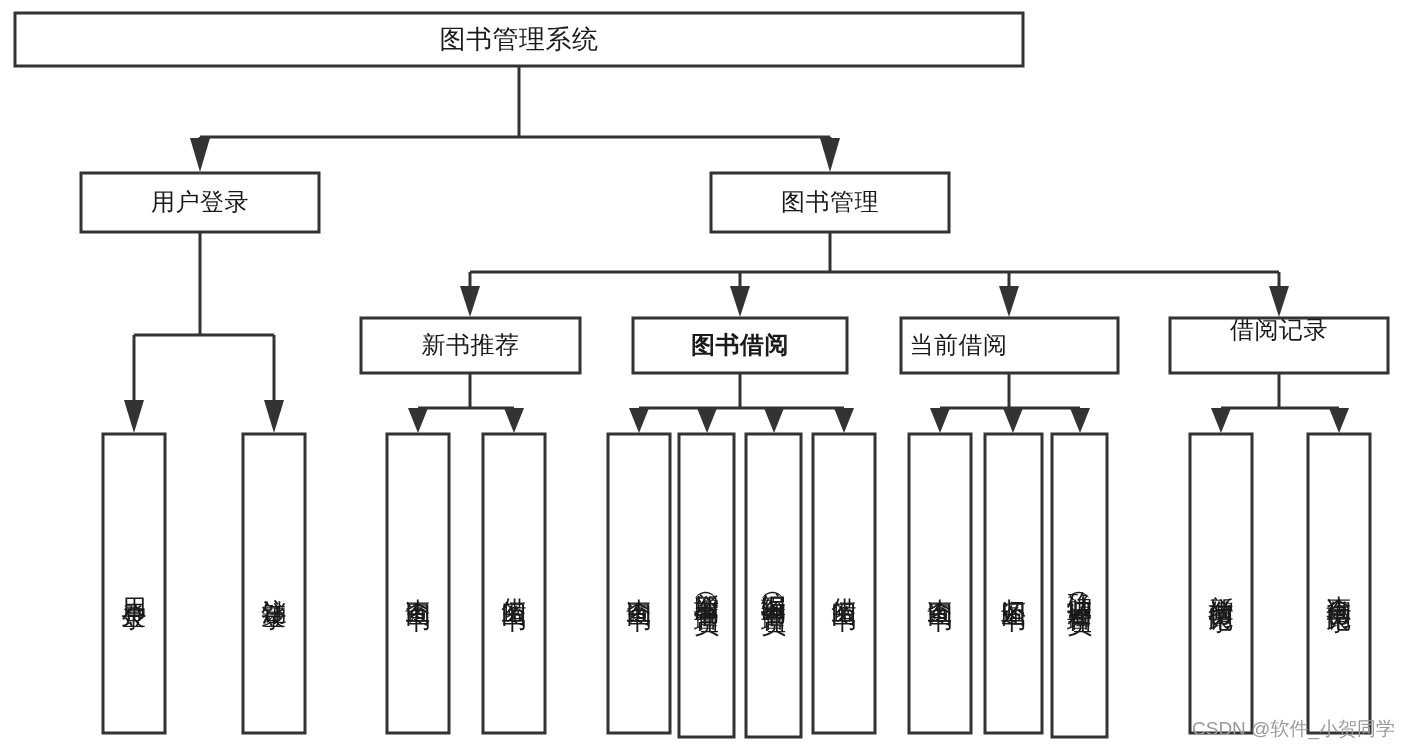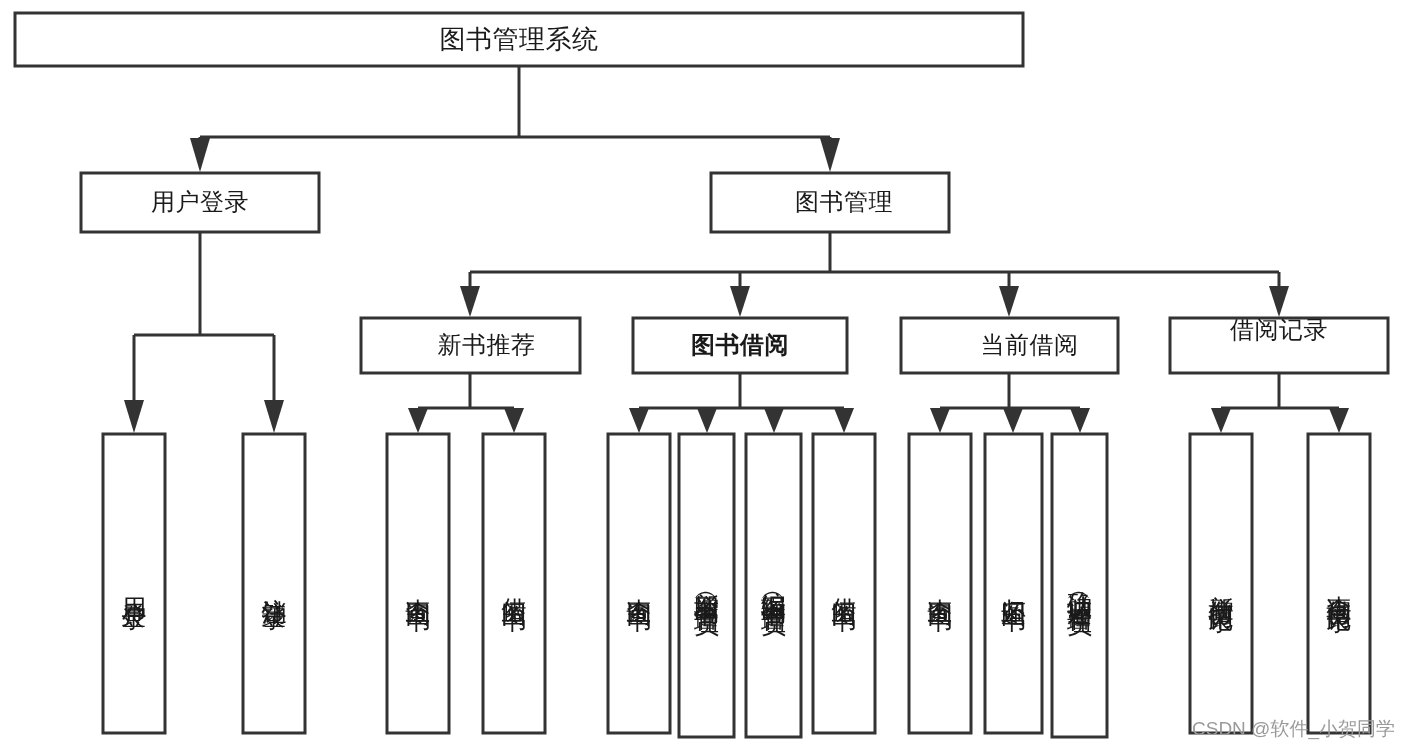--- a/index.html
+++ b/index.html
@@ -141,27 +141,27 @@
       <path class="edge-line" d="M1221,408 L1339,408"></path>
       <polygon class="arrow-head" points="1211,408 1231,408 1221,433"></polygon>
       <polygon class="arrow-head" points="1329,408 1349,408 1339,433"></polygon>
     </g>
   </svg>
 
   <div class="node-label horizontal" id="root-title" style="left:15px;top:13px;width:1008px;height:53px;">图书管理系统</div>
 
   <div class="node-label horizontal" style="left:81px;top:173px;width:238px;height:59px;">用户登录</div>
 
-  <div class="node-label horizontal" style="left:711px;top:173px;width:238px;height:59px;margin-left:14px;">图书管理</div>
+  <div class="node-label horizontal" style="left:711px;top:173px;width:238px;height:59px;">图书管理</div>
 
-  <div class="node-label horizontal" style="left:361px;top:318px;width:219px;height:55px;margin-left:16px;">新书推荐</div>
+  <div class="node-label horizontal" style="left:361px;top:318px;width:219px;height:55px;">新书推荐</div>
 
   <div class="node-label horizontal" style="left:633px;top:318px;width:214px;height:55px;font-weight:bold;">图书借阅</div>
 
-  <div class="node-label horizontal" style="left:921px;top:318px;width:217px;height:55px;border-radius:13px;">当前借阅</div>
+  <div class="node-label horizontal" style="left:850px;top:318px;width:217px;height:55px;border-radius:13px;">当前借阅</div>
 
   <div class="node-label horizontal" style="left:1170px;top:303px;width:218px;height:55px;">借阅记录</div>
 
   <div class="node-label vertical" style="left:103px;top:434px;width:62px;height:299px;">用户登录</div>
 
   <div class="node-label vertical" style="left:243px;top:434px;width:62px;height:299px;">注销登录</div>
 
   <div class="node-label vertical" style="left:387px;top:434px;width:62px;height:299px;">查询图书</div>
 
   <div class="node-label vertical" style="left:483px;top:434px;width:62px;height:299px;">借阅图书</div>

